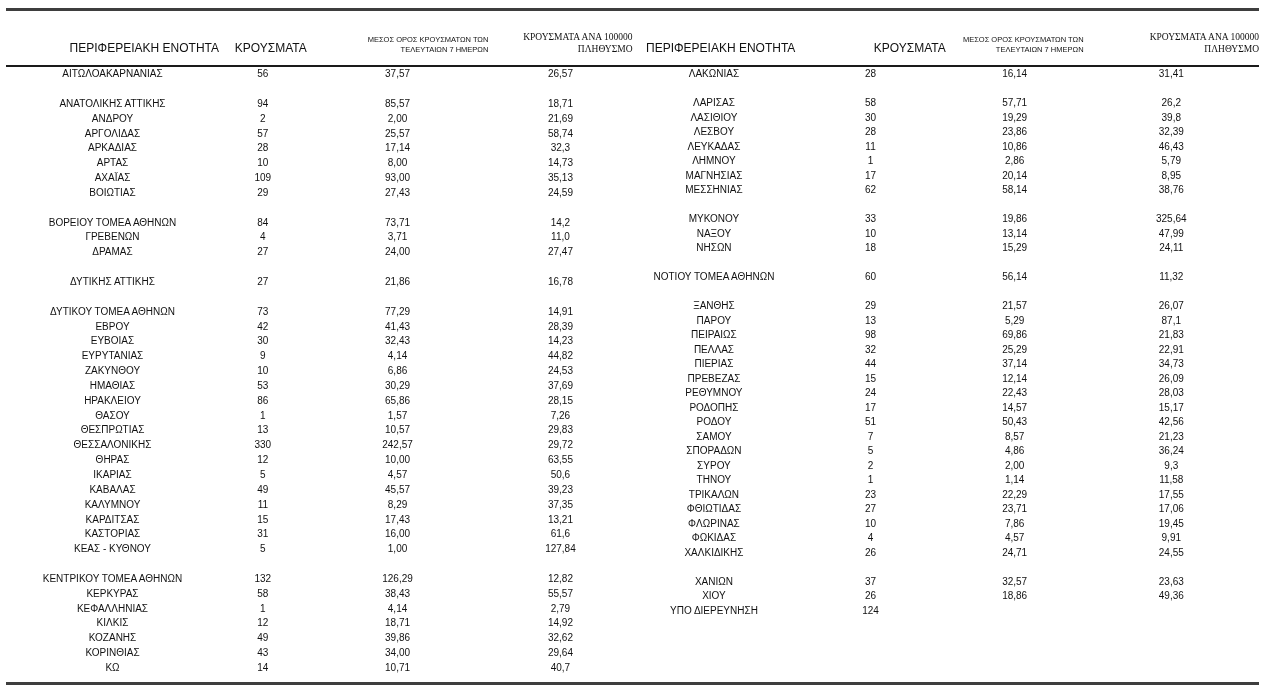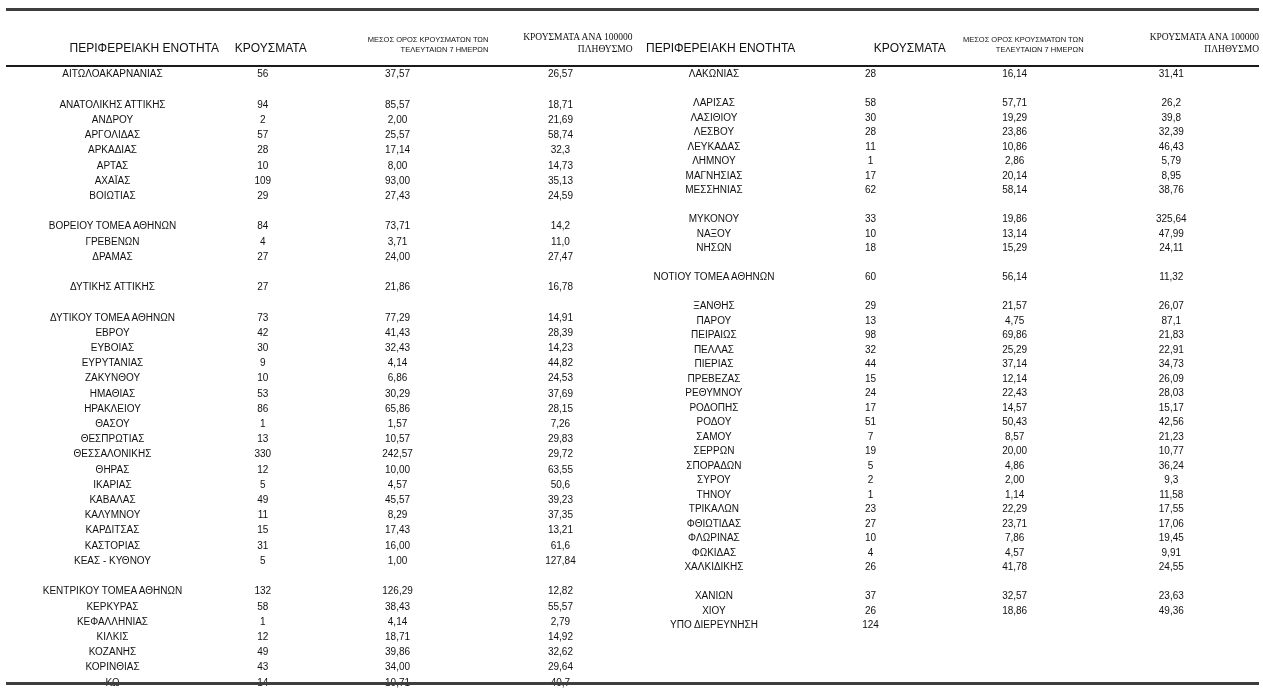--- a/index.html
+++ b/index.html
@@ -470,21 +470,21 @@
           </tr>
           <tr>
             <td>ΞΑΝΘΗΣ</td>
             <td>29</td>
             <td>21,57</td>
             <td>26,07</td>
           </tr>
           <tr>
             <td>ΠΑΡΟΥ</td>
             <td>13</td>
-            <td>4,75</td>
+            <td>5,29</td>
             <td>87,1</td>
           </tr>
           <tr>
             <td>ΠΕΙΡΑΙΩΣ</td>
             <td>98</td>
             <td>69,86</td>
             <td>21,83</td>
           </tr>
           <tr>
             <td>ΠΕΛΛΑΣ</td>
@@ -522,26 +522,20 @@
             <td>50,43</td>
             <td>42,56</td>
           </tr>
           <tr>
             <td>ΣΑΜΟΥ</td>
             <td>7</td>
             <td>8,57</td>
             <td>21,23</td>
           </tr>
           <tr>
-            <td>ΣΕΡΡΩΝ</td>
-            <td>19</td>
-            <td>20,00</td>
-            <td>10,77</td>
-          </tr>
-          <tr>
             <td>ΣΠΟΡΑΔΩΝ</td>
             <td>5</td>
             <td>4,86</td>
             <td>36,24</td>
           </tr>
           <tr>
             <td>ΣΥΡΟΥ</td>
             <td>2</td>
             <td>2,00</td>
             <td>9,3</td>
@@ -572,21 +566,21 @@
           </tr>
           <tr>
             <td>ΦΩΚΙΔΑΣ</td>
             <td>4</td>
             <td>4,57</td>
             <td>9,91</td>
           </tr>
           <tr>
             <td>ΧΑΛΚΙΔΙΚΗΣ</td>
             <td>26</td>
-            <td>41,78</td>
+            <td>24,71</td>
             <td>24,55</td>
           </tr>
           <tr>
             <td></td>
             <td></td>
             <td></td>
             <td></td>
           </tr>
           <tr>
             <td>ΧΑΝΙΩΝ</td>

